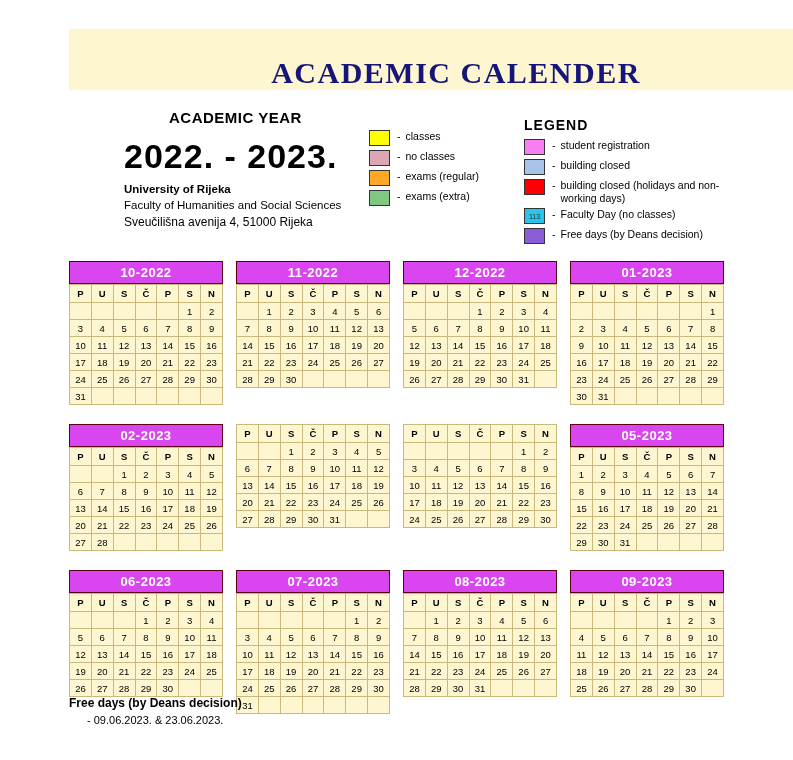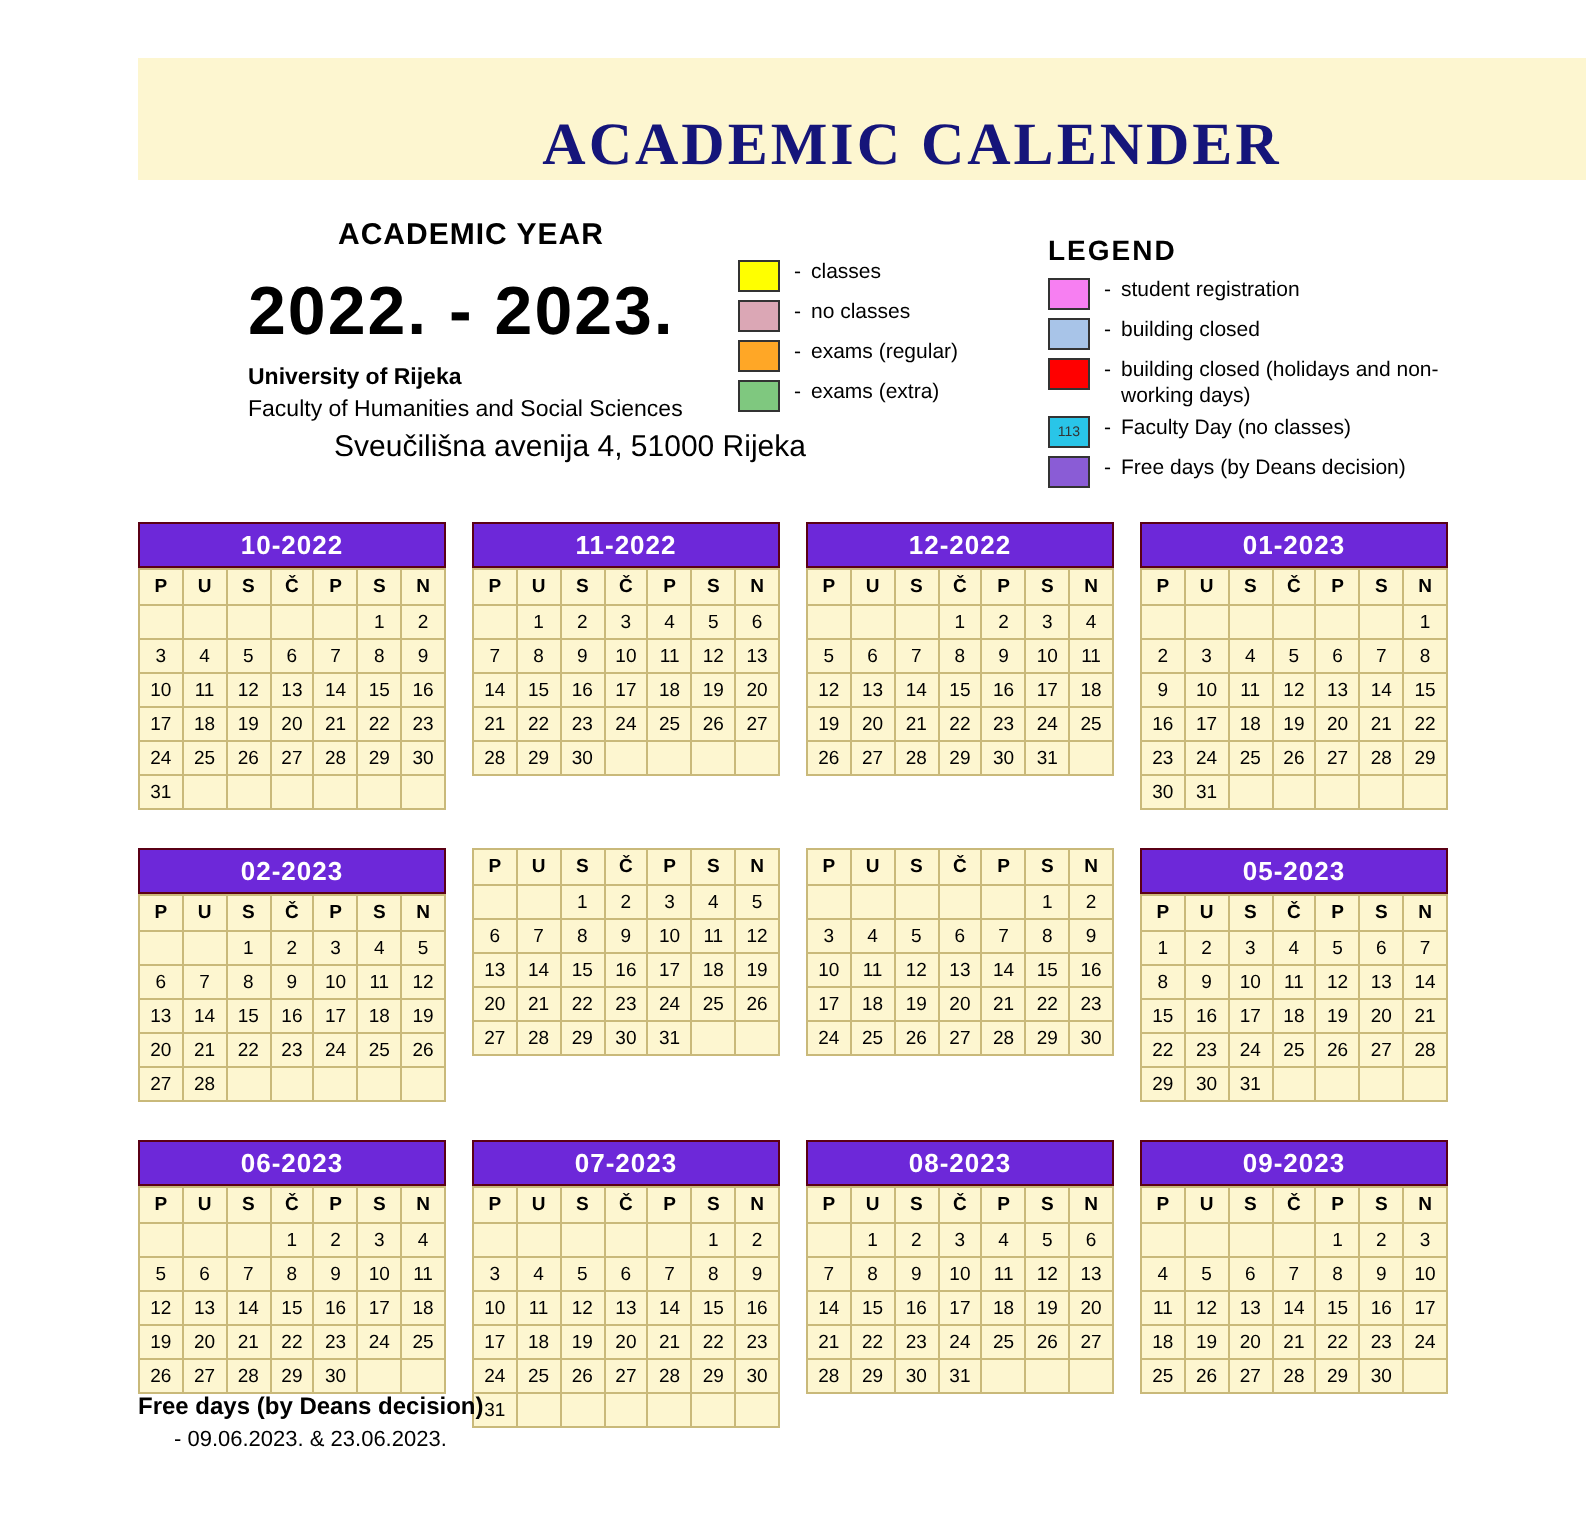--- a/index.html
+++ b/index.html
@@ -45,22 +45,21 @@
     font-weight:bold;font-size:11.5px;
   }
   .uni-line2{
     position:absolute;left:55px;top:104px;
     font-family:"Liberation Sans", sans-serif;
     font-size:11.5px;
   }
   .uni-line3{
     position:absolute;left:55px;top:120px;
     font-family:"Liberation Sans", sans-serif;
-    font-size:15px;
-    margin-left:43px;
+    font-size:12px;
   }
 
   
   .legend-left{position:absolute;left:300px;top:35px;}
   .legend-right{position:absolute;left:455px;top:22px;}
   .legend-title{
     font-family:"Liberation Sans", sans-serif;
     font-weight:bold;font-size:14px;letter-spacing:1px;
     margin-bottom:6px;
   }
@@ -80,21 +79,21 @@
   }
 
   
   .months{
     position:absolute;left:69px;top:261px;width:655px;
     display:grid;grid-template-columns:repeat(4,1fr);
     column-gap:13px;row-gap:19px;
   }
   .month{width:154px;}
   .month-hdr{
-    background:#6d28d9;color:#ffffff;
+    background:#d946ef;color:#ffffff;
     font-family:"Liberation Sans", sans-serif;
     font-weight:bold;font-size:13px;text-align:center;
     padding:3px 0 3px 0;letter-spacing:.5px;
     border:1px solid #5a0015;
   }
   table.cal{
     border-collapse:collapse;width:154px;table-layout:fixed;
     font-family:"Liberation Sans", sans-serif;
   }
   table.cal th{

